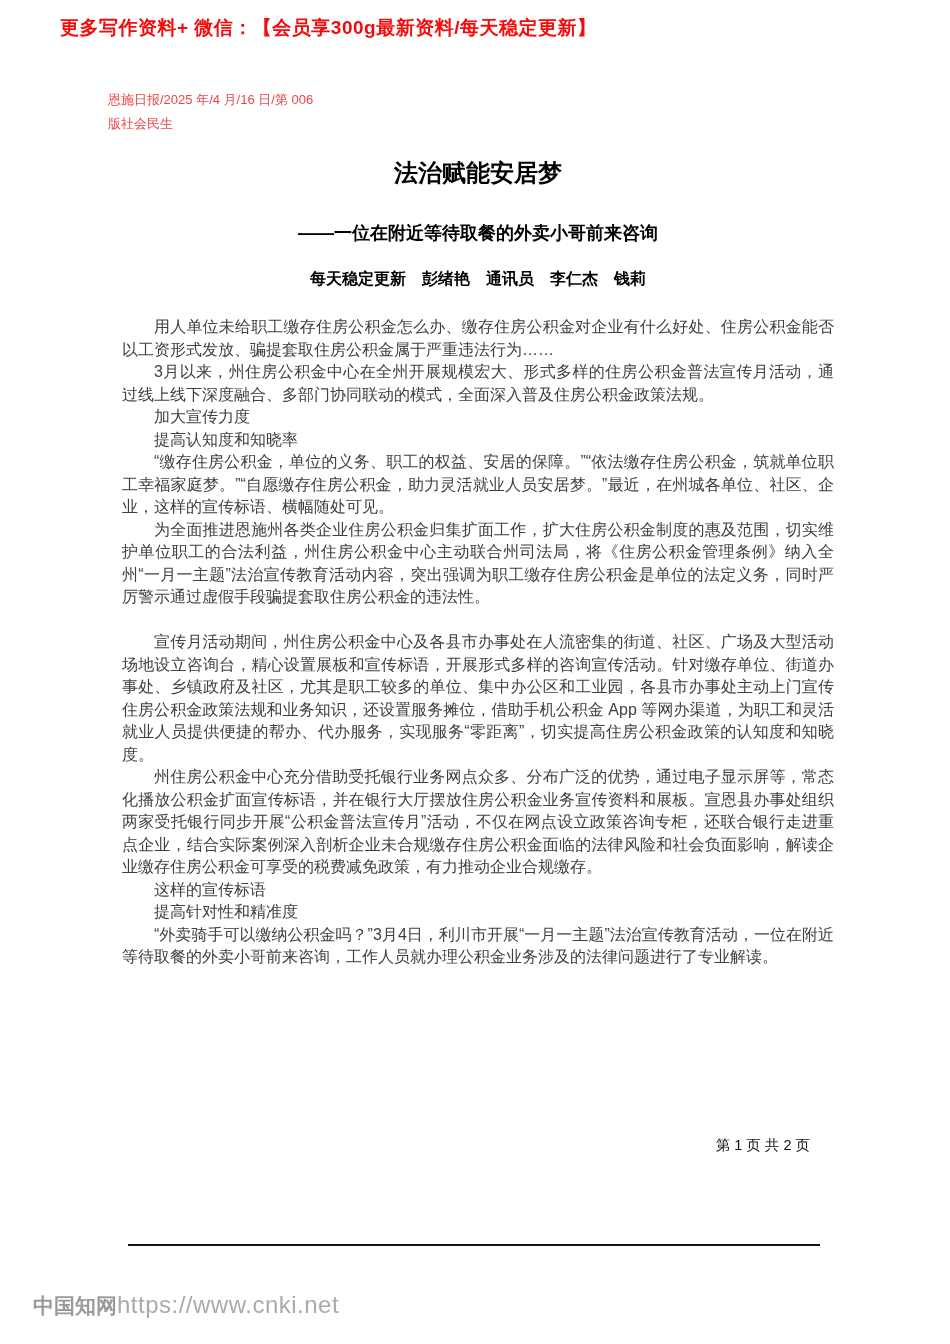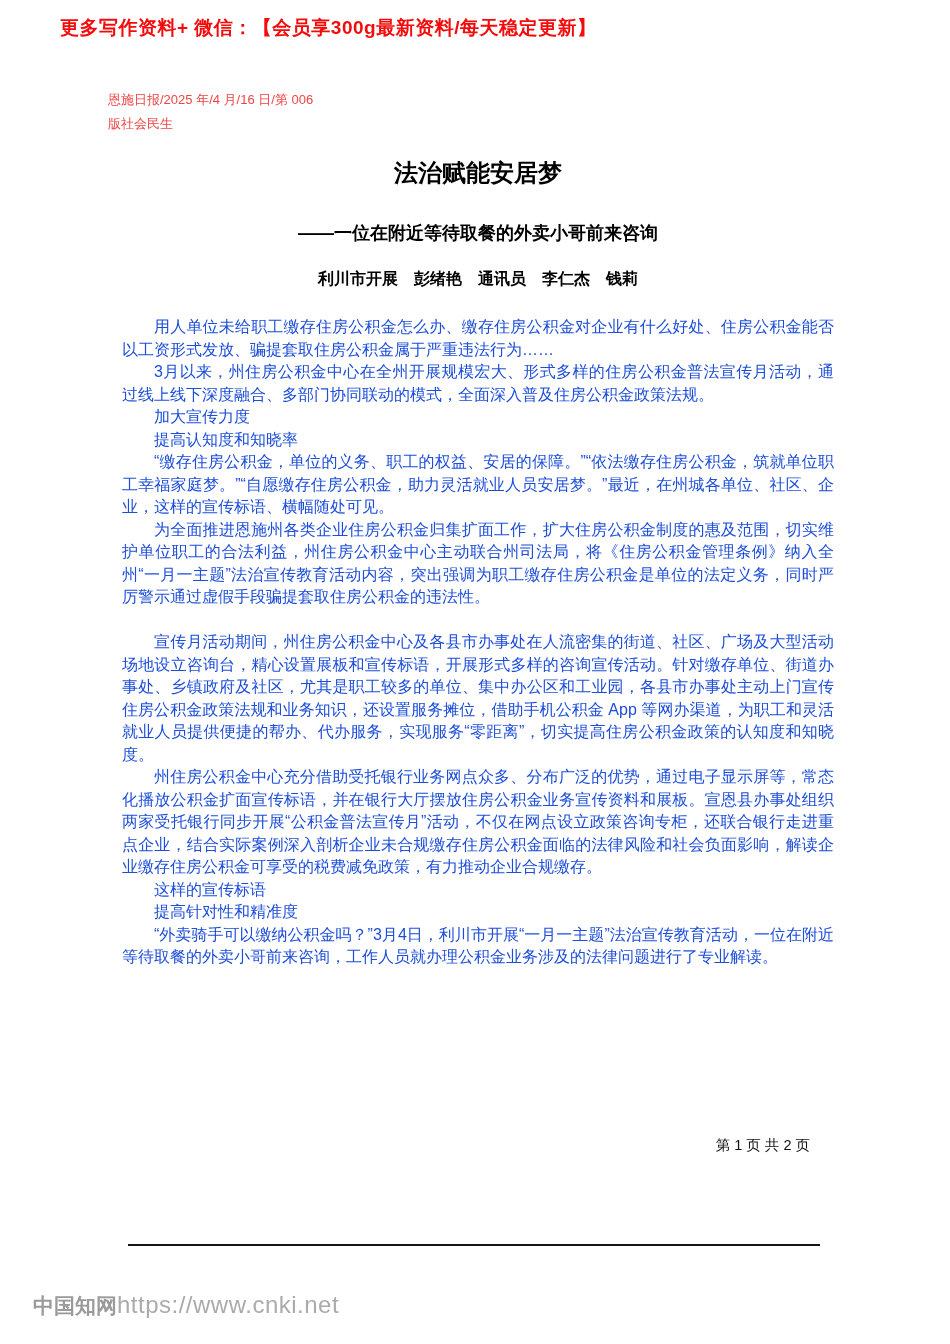--- a/index.html
+++ b/index.html
@@ -67,21 +67,21 @@
     color: #000000;
   }
   .article-body {
     position: absolute;
     top: 316px;
     left: 122px;
     width: 712px;
     font-size: 16px;
     line-height: 22.5px;
     text-align: justify;
-    color: #1d4ed8;
+    color: #404040;
   }
   .article-body p {
     margin: 0;
     text-indent: 2em;
   }
   .article-body p.blank {
     min-height: 22.5px;
   }
   .page-indicator {
     position: absolute;
@@ -124,21 +124,21 @@
 
 <div class="source-info">
   <div>恩施日报/2025 年/4 月/16 日/第 006</div>
   <div>版社会民生</div>
 </div>
 
 <h1 class="article-title">法治赋能安居梦</h1>
 
 <h2 class="article-subtitle">——一位在附近等待取餐的外卖小哥前来咨询</h2>
 
-<div class="article-byline">利川市开展　彭绪艳　通讯员　李仁杰　钱莉</div>
+<div class="article-byline">每天稳定更新　彭绪艳　通讯员　李仁杰　钱莉</div>
 
 <div class="article-body">
 
     <p class="para">用人单位未给职工缴存住房公积金怎么办、缴存住房公积金对企业有什么好处、住房公积金能否以工资形式发放、骗提套取住房公积金属于严重违法行为……</p>
 
     <p class="para">3月以来，州住房公积金中心在全州开展规模宏大、形式多样的住房公积金普法宣传月活动，通过线上线下深度融合、多部门协同联动的模式，全面深入普及住房公积金政策法规。</p>
 
     <p class="heading">加大宣传力度</p>
 
     <p class="heading">提高认知度和知晓率</p>

